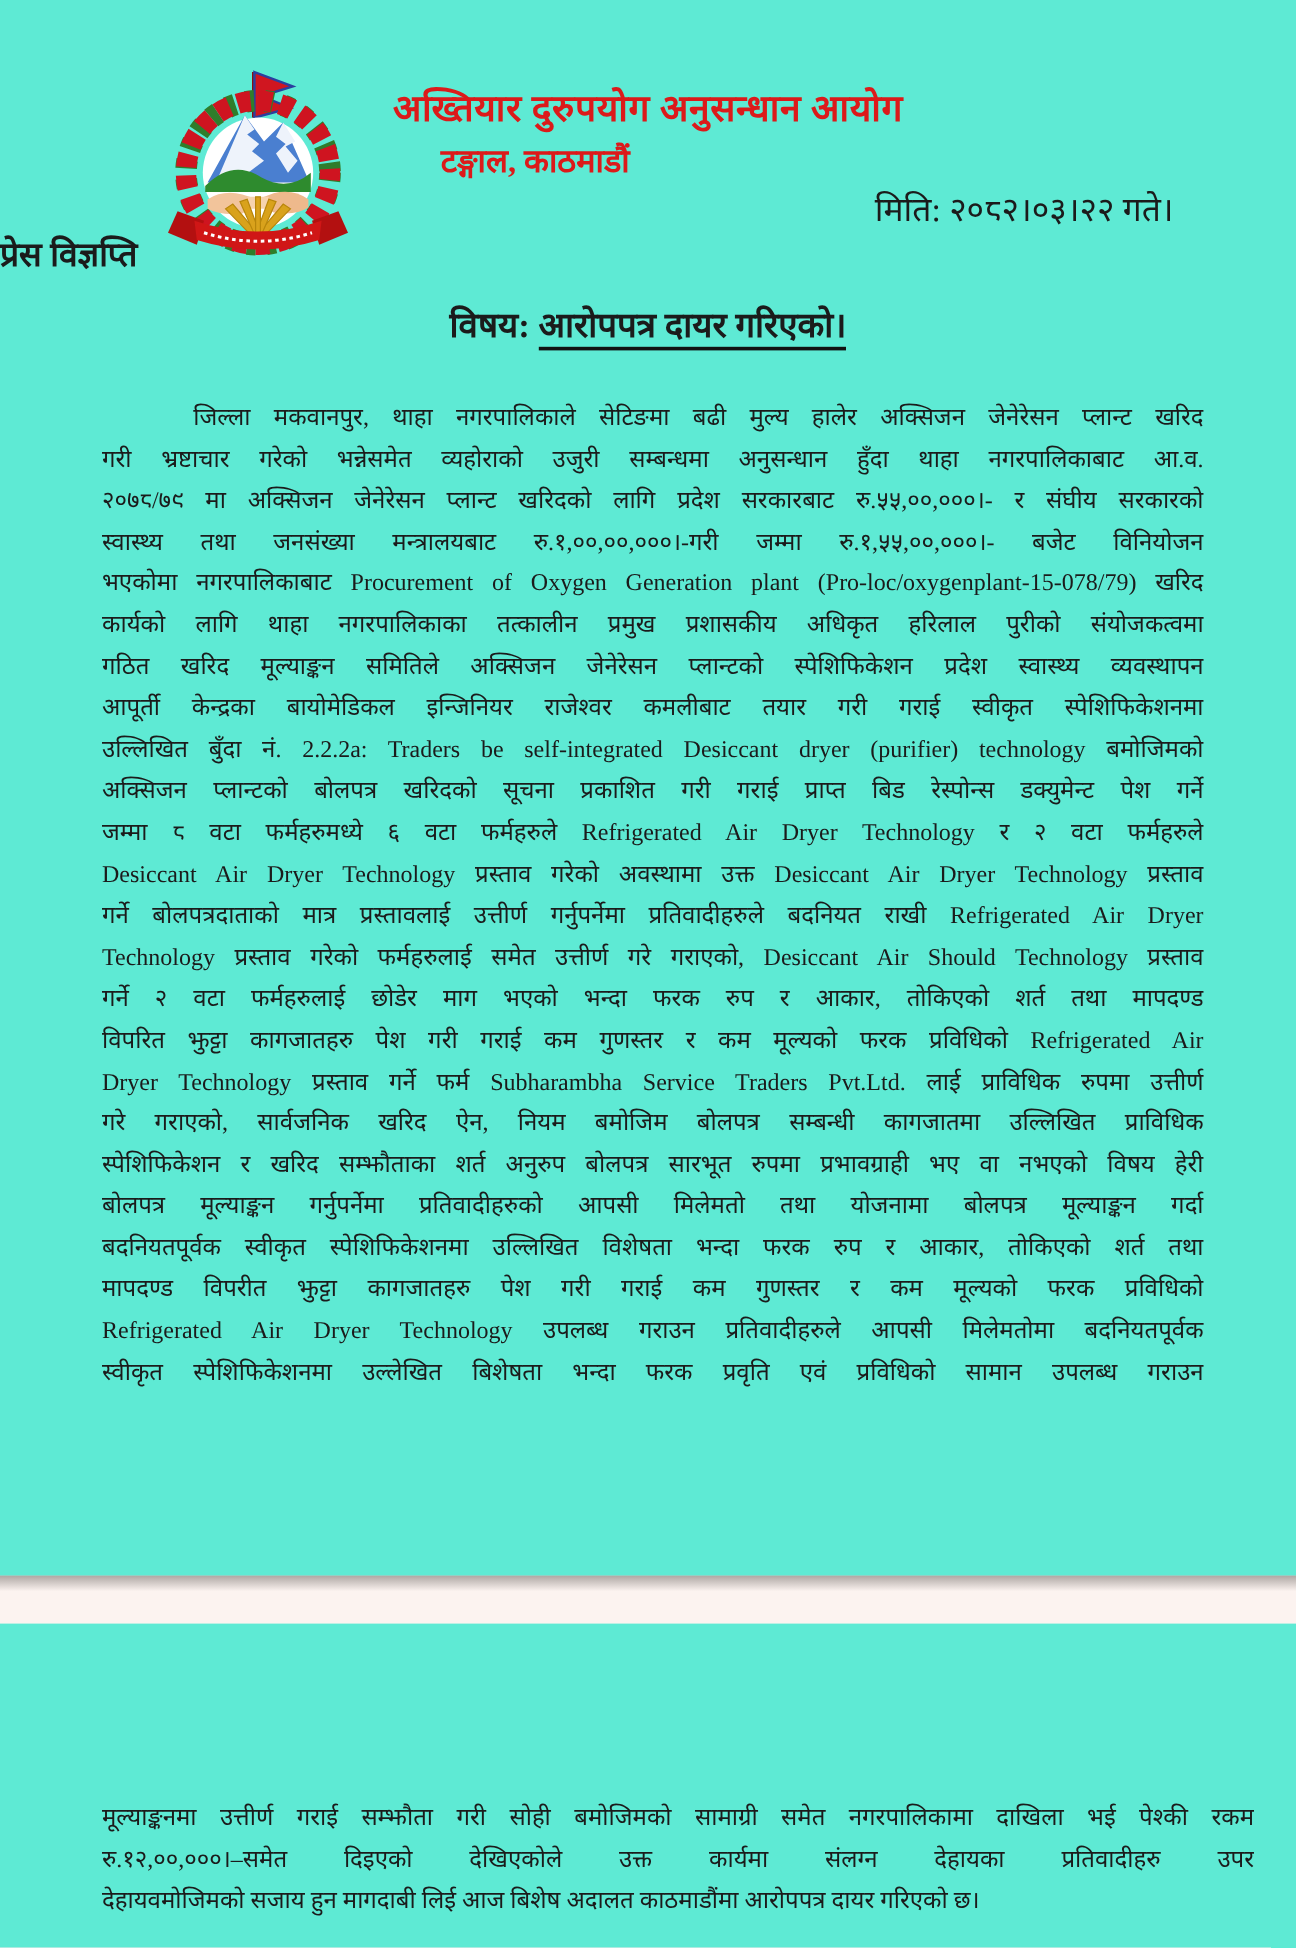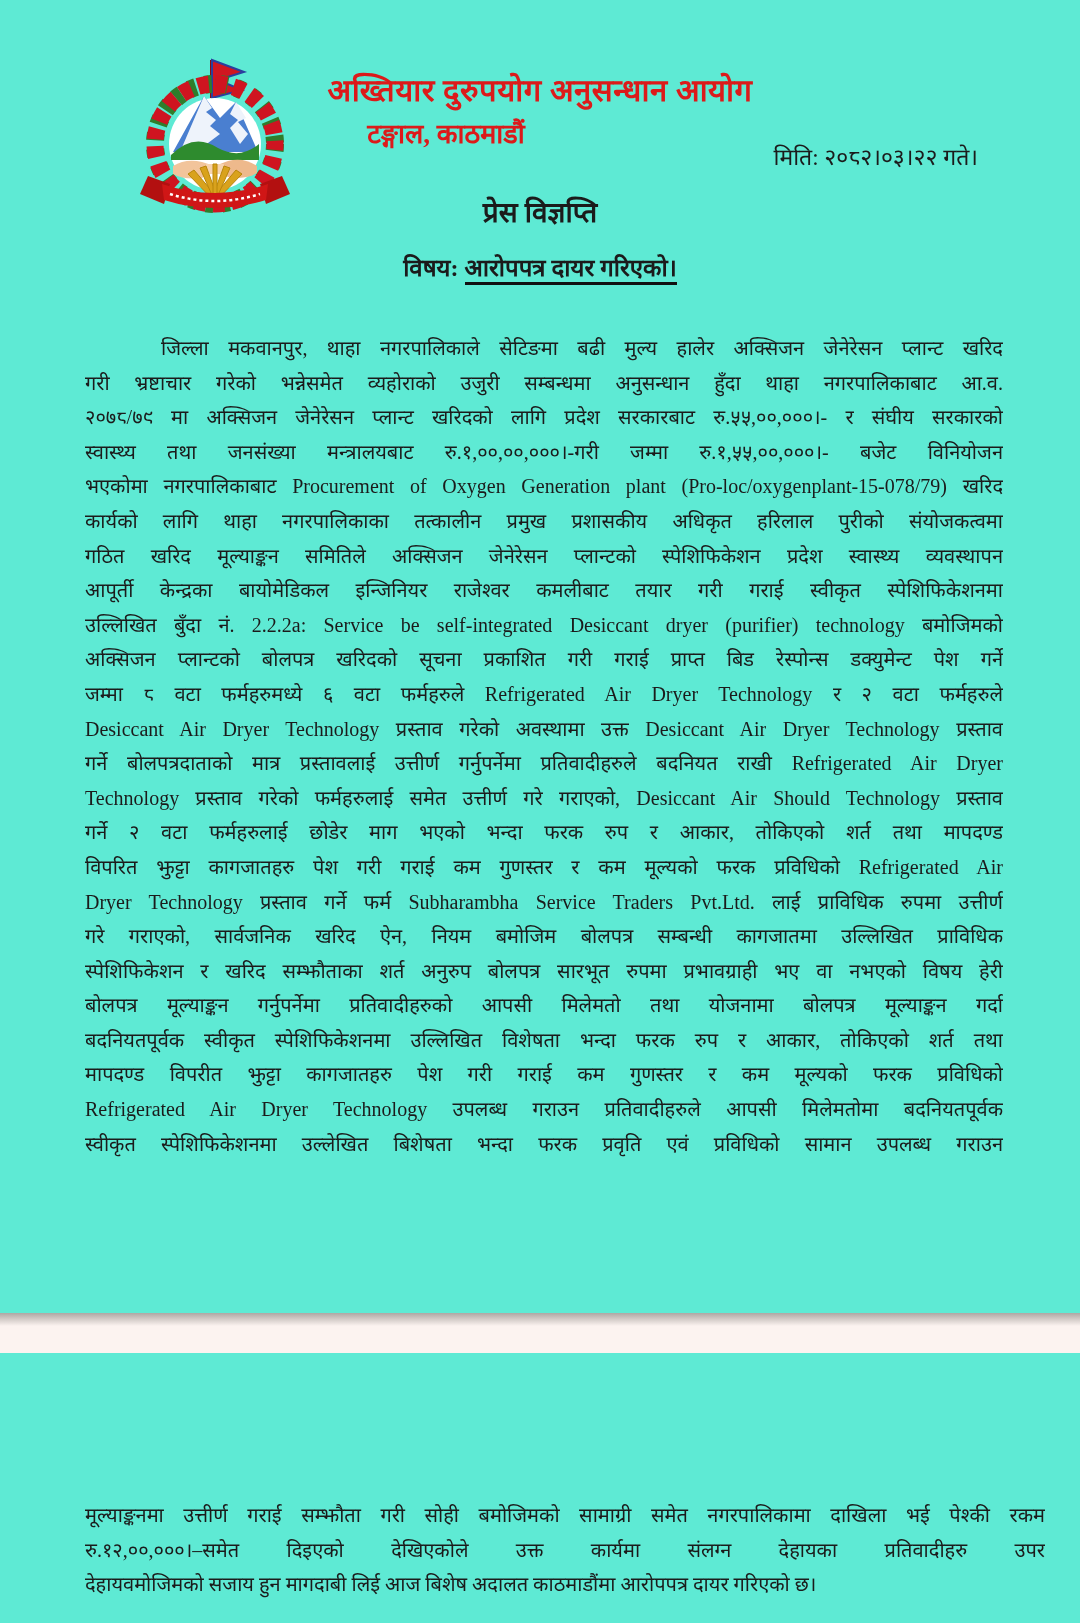--- a/index.html
+++ b/index.html
@@ -17,31 +17,31 @@
   .org-name{
     position:absolute;left:0;top:68px;width:1080px;
     text-align:center;font-size:31px;font-weight:bold;
     letter-spacing:.5px;
   }
   .org-address{
     position:absolute;left:0;top:114px;width:892px;
     text-align:center;font-size:27px;font-weight:bold;
   }
   .date-line{
-    position:absolute;right:102px;top:140px;
-    font-size:23px;
+    position:absolute;right:102px;top:154px;
+    font-size:28px;
     text-align:center;
   }
   .doc-title{
     position:absolute;left:0;top:192px;width:1080px;
-    text-align:center;font-size:28px;font-weight:bold;
+    font-size:28px;font-weight:bold;
   }
   .subject-line{
     position:absolute;left:0;top:250px;width:1080px;
-    text-align:center;font-size:24px;font-weight:bold;
+    text-align:center;font-size:29px;font-weight:bold;
   }
   .subject-underlined{
     border-bottom:3px solid #111;
     padding-bottom:1px;
   }
   
   .body-block{
     position:absolute;left:85px;top:331px;width:918px;
   }
   .body-line{
@@ -138,21 +138,21 @@
 
   <div class="body-block" id="body-block">
       <div class="body-line indent">जिल्ला मकवानपुर, थाहा नगरपालिकाले सेटिङमा बढी मुल्य हालेर अक्सिजन जेनेरेसन प्लान्ट खरिद</div>
       <div class="body-line">गरी भ्रष्टाचार गरेको भन्नेसमेत व्यहोराको उजुरी सम्बन्धमा अनुसन्धान हुँदा थाहा नगरपालिकाबाट आ.व.</div>
       <div class="body-line">२०७८/७९ मा अक्सिजन जेनेरेसन प्लान्ट खरिदको लागि प्रदेश सरकारबाट रु.५५,००,०००।- र संघीय सरकारको</div>
       <div class="body-line">स्वास्थ्य तथा जनसंख्या मन्त्रालयबाट रु.१,००,००,०००।-गरी जम्मा रु.१,५५,००,०००।- बजेट विनियोजन</div>
       <div class="body-line">भएकोमा नगरपालिकाबाट Procurement of Oxygen Generation plant (Pro-loc/oxygenplant-15-078/79) खरिद</div>
       <div class="body-line">कार्यको लागि थाहा नगरपालिकाका तत्कालीन प्रमुख प्रशासकीय अधिकृत हरिलाल पुरीको संयोजकत्वमा</div>
       <div class="body-line">गठित खरिद मूल्याङ्कन समितिले अक्सिजन जेनेरेसन प्लान्टको स्पेशिफिकेशन प्रदेश स्वास्थ्य व्यवस्थापन</div>
       <div class="body-line">आपूर्ती केन्द्रका बायोमेडिकल इन्जिनियर राजेश्वर कमलीबाट तयार गरी गराई स्वीकृत स्पेशिफिकेशनमा</div>
-      <div class="body-line">उल्लिखित बुँदा नं. 2.2.2a: Service be self-integrated Desiccant dryer (purifier) technology बमोजिमको</div>
+      <div class="body-line">उल्लिखित बुँदा नं. 2.2.2a: Traders be self-integrated Desiccant dryer (purifier) technology बमोजिमको</div>
       <div class="body-line">अक्सिजन प्लान्टको बोलपत्र खरिदको सूचना प्रकाशित गरी गराई प्राप्त बिड रेस्पोन्स डक्युमेन्ट पेश गर्ने</div>
       <div class="body-line">जम्मा ८ वटा फर्महरुमध्ये ६ वटा फर्महरुले Refrigerated Air Dryer Technology र २ वटा फर्महरुले</div>
       <div class="body-line">Desiccant Air Dryer Technology प्रस्ताव गरेको अवस्थामा उक्त Desiccant Air Dryer Technology प्रस्ताव</div>
       <div class="body-line">गर्ने बोलपत्रदाताको मात्र प्रस्तावलाई उत्तीर्ण गर्नुपर्नेमा प्रतिवादीहरुले बदनियत राखी Refrigerated Air Dryer</div>
       <div class="body-line">Technology प्रस्ताव गरेको फर्महरुलाई समेत उत्तीर्ण गरे गराएको, Desiccant Air Should Technology प्रस्ताव</div>
       <div class="body-line">गर्ने २ वटा फर्महरुलाई छोडेर माग भएको भन्दा फरक रुप र आकार, तोकिएको शर्त तथा मापदण्ड</div>
       <div class="body-line">विपरित झुट्टा कागजातहरु पेश गरी गराई कम गुणस्तर र कम मूल्यको फरक प्रविधिको Refrigerated Air</div>
       <div class="body-line">Dryer Technology प्रस्ताव गर्ने फर्म Subharambha Service Traders Pvt.Ltd. लाई प्राविधिक रुपमा उत्तीर्ण</div>
       <div class="body-line">गरे गराएको, सार्वजनिक खरिद ऐन, नियम बमोजिम बोलपत्र सम्बन्धी कागजातमा उल्लिखित प्राविधिक</div>
       <div class="body-line">स्पेशिफिकेशन र खरिद सम्झौताका शर्त अनुरुप बोलपत्र सारभूत रुपमा प्रभावग्राही भए वा नभएको विषय हेरी</div>

